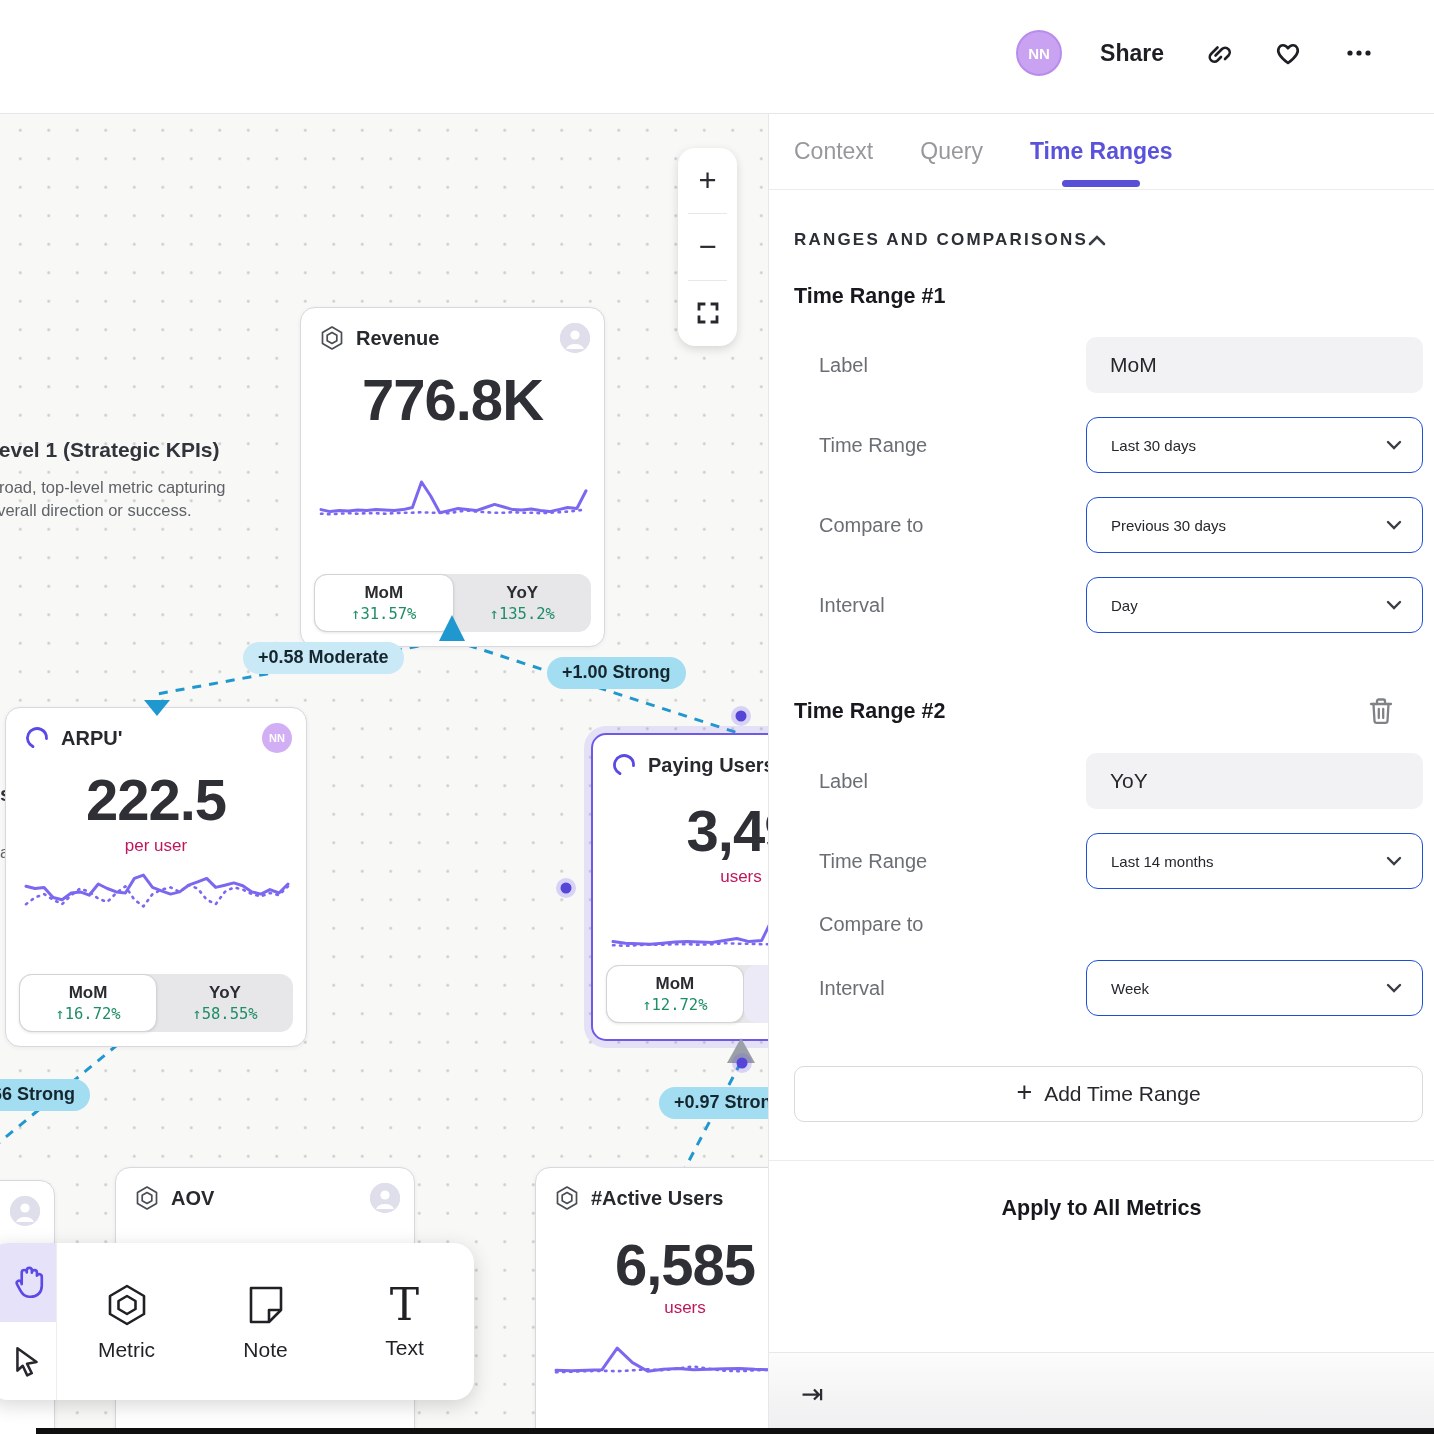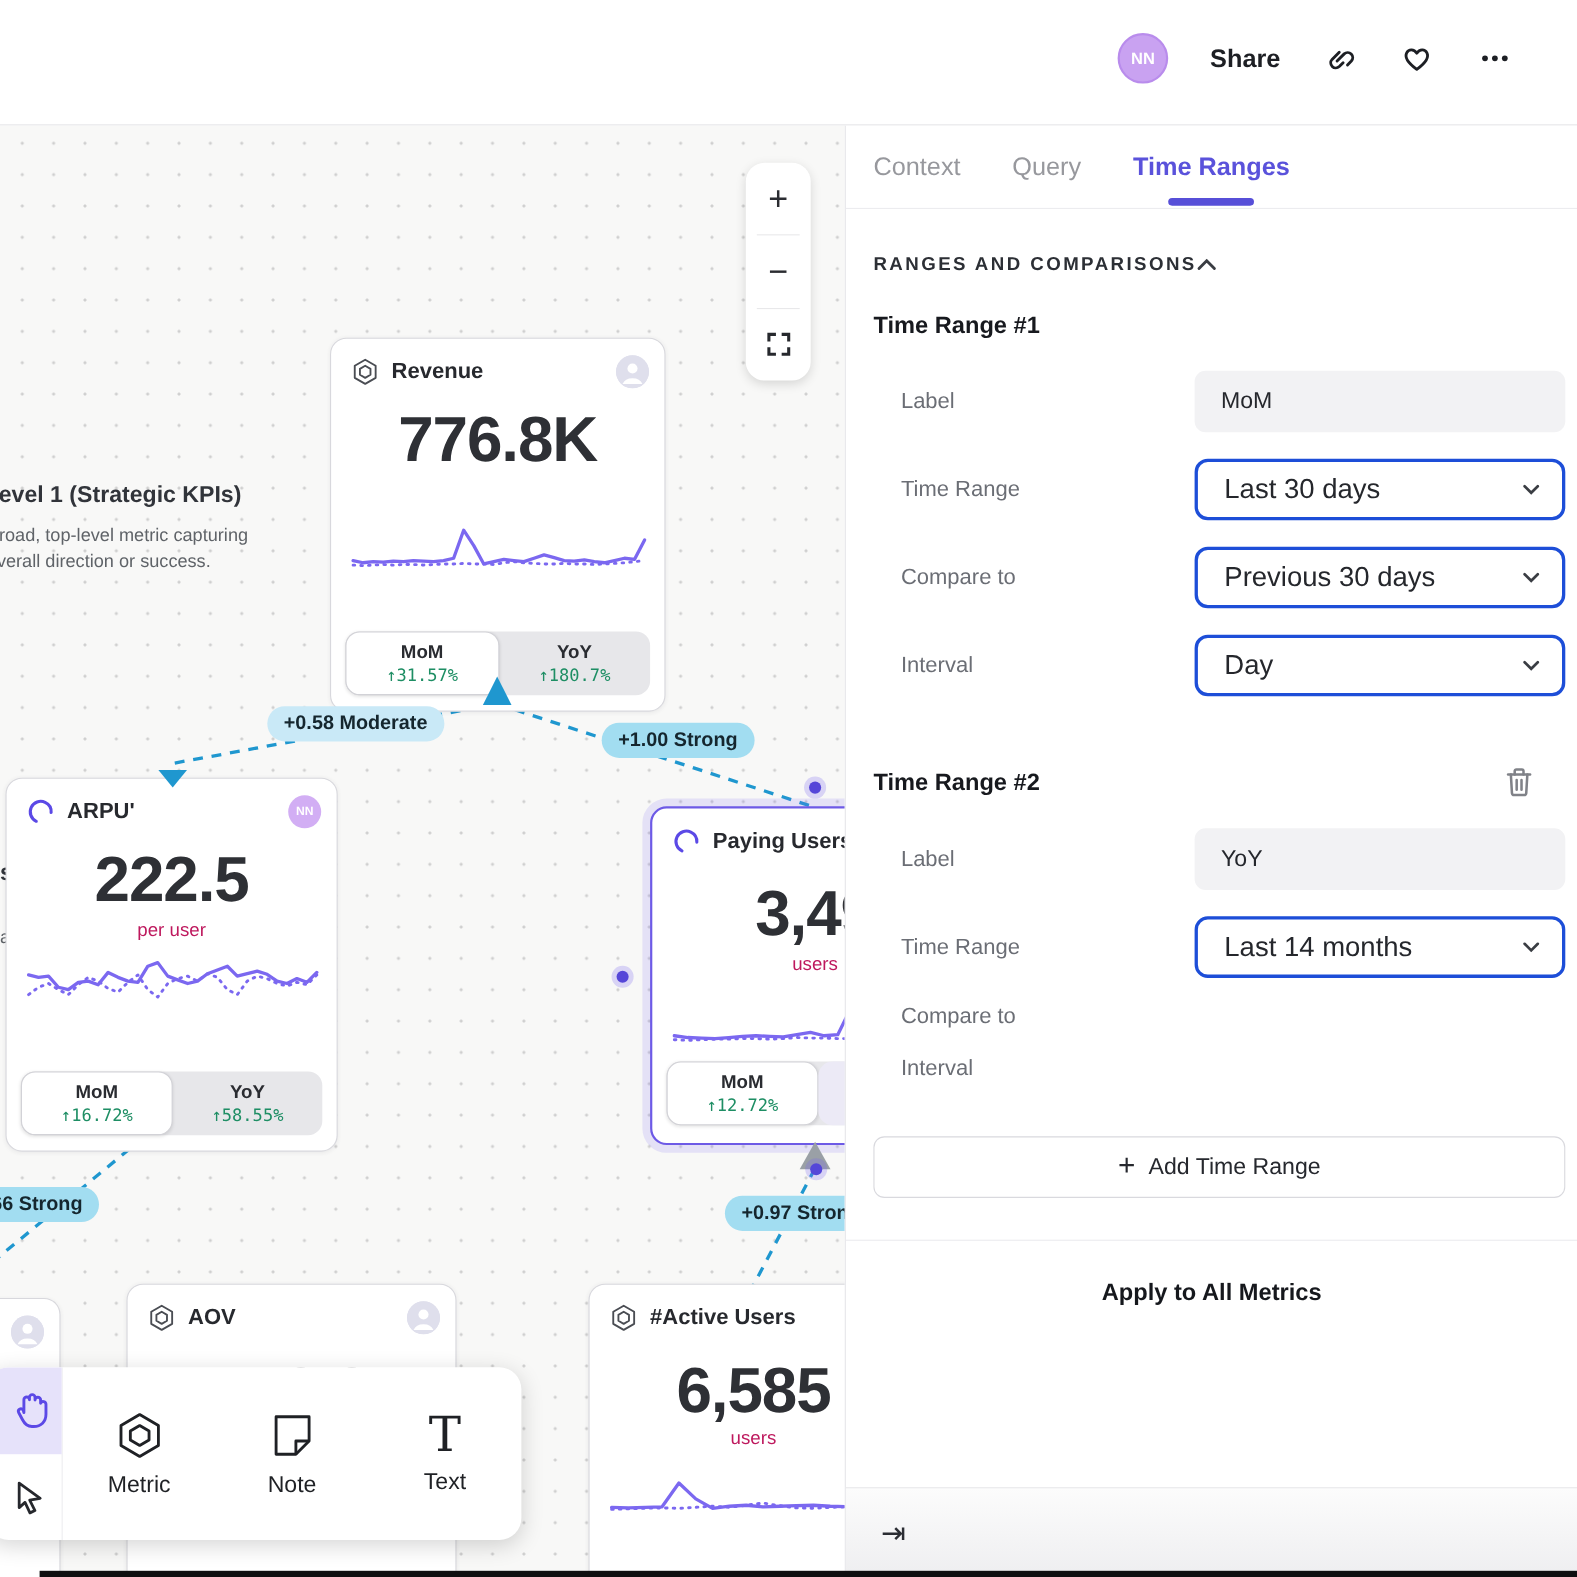--- a/index.html
+++ b/index.html
@@ -69,21 +69,21 @@
   .tab { font-size:23px; color:#97989d; position:relative; height:100%; display:flex; align-items:center; }
   .tab.active { color:#5a52db; font-weight:600; }
   .tab.active::after { content:""; position:absolute; left:50%; transform:translateX(-50%); bottom:2px; width:78px; height:7px; border-radius:4px; background:#574fd8; }
   .sect-head { display:flex; align-items:center; padding:40px 40px 0 25px; }
   .sect-title { font-size:17px; font-weight:700; letter-spacing:2.2px; color:#2c2f35; }
   .tr-title-row { display:flex; justify-content:space-between; align-items:center; padding:34px 40px 4px 25px; }
   .tr-title { font-size:21.5px; font-weight:700; color:#17191e; }
   .frow { display:flex; align-items:center; justify-content:space-between; margin:24px 11px 0 50px; }
   .flabel { font-size:20px; color:#6b6e75; }
   .finput { width:337px; height:56px; background:#f2f2f4; border-radius:10px; display:flex; align-items:center; padding:0 24px; font-size:21px; color:#25272c; }
-  .fselect { width:337px; height:56px; background:#fff; border:3px solid #1d4ed8; border-radius:12px; display:flex; align-items:center; justify-content:space-between; padding:0 20px 0 24px; font-size:25px; font-weight:500; color:#25272c; }
+  .fselect { width:337px; height:56px; background:#fff; border:1px solid #1d4ed8; border-radius:12px; display:flex; align-items:center; justify-content:space-between; padding:0 20px 0 24px; font-size:15px; font-weight:500; color:#25272c; }
   .addbtn { margin:50px 11px 0 25px; height:56px; border:1px solid #d9d9de; border-radius:10px; display:flex; align-items:center; justify-content:center; gap:12px; font-size:21px; font-weight:500; color:#26282e; }
   .plus { font-size:27px; font-weight:300; margin-top:-3px; }
   .panel-div { margin-top:38px; border-top:1px solid #ececef; }
   .applybtn { height:94px; display:flex; align-items:center; justify-content:center; font-size:21.5px; font-weight:600; color:#16181d; }
   .panel-bottom { margin-top:auto; height:82px; border-top:1px solid #e8e8ea; background:linear-gradient(180deg,#fcfcfc,#eeeef0); display:flex; align-items:center; padding-left:32px; }
   .collapse-glyph { font-size:27px; color:#2b2d33; }
 
   .blackbar { position:absolute; left:36px; right:0; bottom:0; height:6px; background:#0f0f10; z-index:40; }
   svg { display:block; }
 </style>
@@ -158,21 +158,21 @@
           <polyline points="2.0,49.7 11.1,50.2 20.3,49.7 29.4,49.2 38.6,49.7 47.7,49.2 56.8,49.2 66.0,49.7 75.1,49.2 84.2,48.7 93.4,48.7 102.5,48.2 111.7,48.7 120.8,48.7 129.9,49.2 139.1,47.6 148.2,46.6 157.3,47.6 166.5,48.2 175.6,48.7 184.8,48.7 193.9,48.2 203.0,48.7 212.2,48.7 221.3,49.2 230.4,48.7 239.6,48.2 248.7,47.6 257.9,46.6 267.0,45.6" class="dot"></polyline>
           <polyline points="2.0,45.6 11.1,47.6 20.3,46.6 29.4,47.1 38.6,46.1 47.7,46.6 56.8,45.6 66.0,46.1 75.1,46.6 84.2,45.6 93.4,43.5 102.5,18.0 111.7,32.0 120.8,48.7 129.9,46.6 139.1,44.5 148.2,45.6 157.3,46.6 166.5,43.5 175.6,40.4 184.8,43.0 193.9,45.6 203.0,46.1 212.2,45.0 221.3,46.6 230.4,47.6 239.6,45.6 248.7,43.5 257.9,44.5 267.0,26.8" class="sol"></polyline>
         </svg>
       <div class="toggle">
         <div class="seg sel">
           <div class="seg-label">MoM</div>
           <div class="seg-delta">↑31.57%</div>
         </div>
         <div class="seg">
           <div class="seg-label">YoY</div>
-          <div class="seg-delta">↑180.7%</div>
+          <div class="seg-delta">↑135.2%</div>
         </div>
       </div>
     </div>
 
     <div class="card" style="left:5px; top:593px; width:302px;">
       <div class="card-head">
         <span>
           <svg width="26" height="26" viewBox="0 0 26 26" fill="none">
             <circle cx="13" cy="13" r="9.5" stroke="#5b49e6" stroke-width="2.8" stroke-linecap="round" stroke-dasharray="41 19" transform="rotate(115 13 13)"></circle>
           </svg>
@@ -429,20 +429,26 @@
         <svg width="16" height="10" viewBox="0 0 16 10" fill="none" stroke="#3a3d43" stroke-width="2.4" stroke-linecap="round">
             <path d="M2 2 L8 8 L14 2"></path>
           </svg>
       </div>
     </div>
     <div class="frow">
       <div class="flabel">Compare to</div>
     </div>
     <div class="frow">
       <div class="flabel">Interval</div>
+      <div class="fselect">
+        <span>Week</span>
+        <svg width="16" height="10" viewBox="0 0 16 10" fill="none" stroke="#3a3d43" stroke-width="2.4" stroke-linecap="round">
+            <path d="M2 2 L8 8 L14 2"></path>
+          </svg>
+      </div>
     </div>
 
     <div class="addbtn">
       <span class="plus">+</span>
       <span>Add Time Range</span>
     </div>
 
     <div class="panel-div"></div>
     <div class="applybtn">Apply to All Metrics</div>
 

